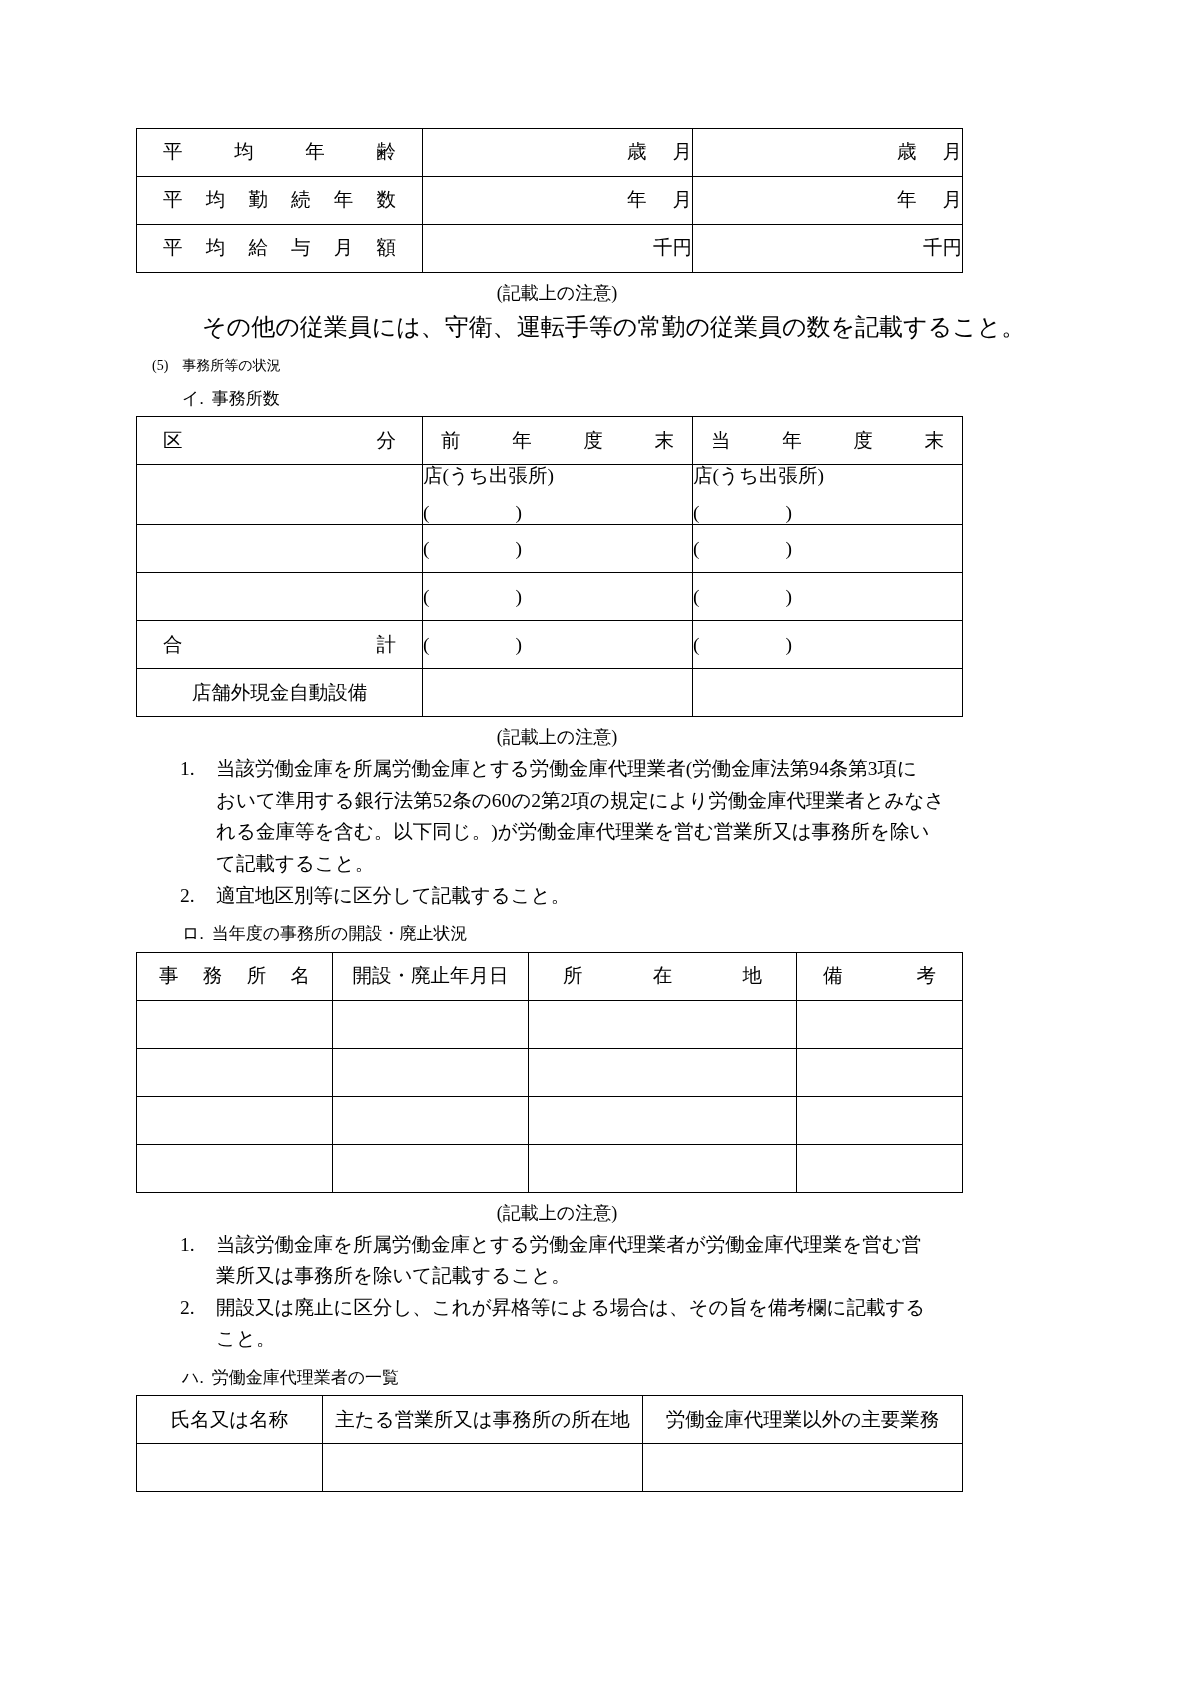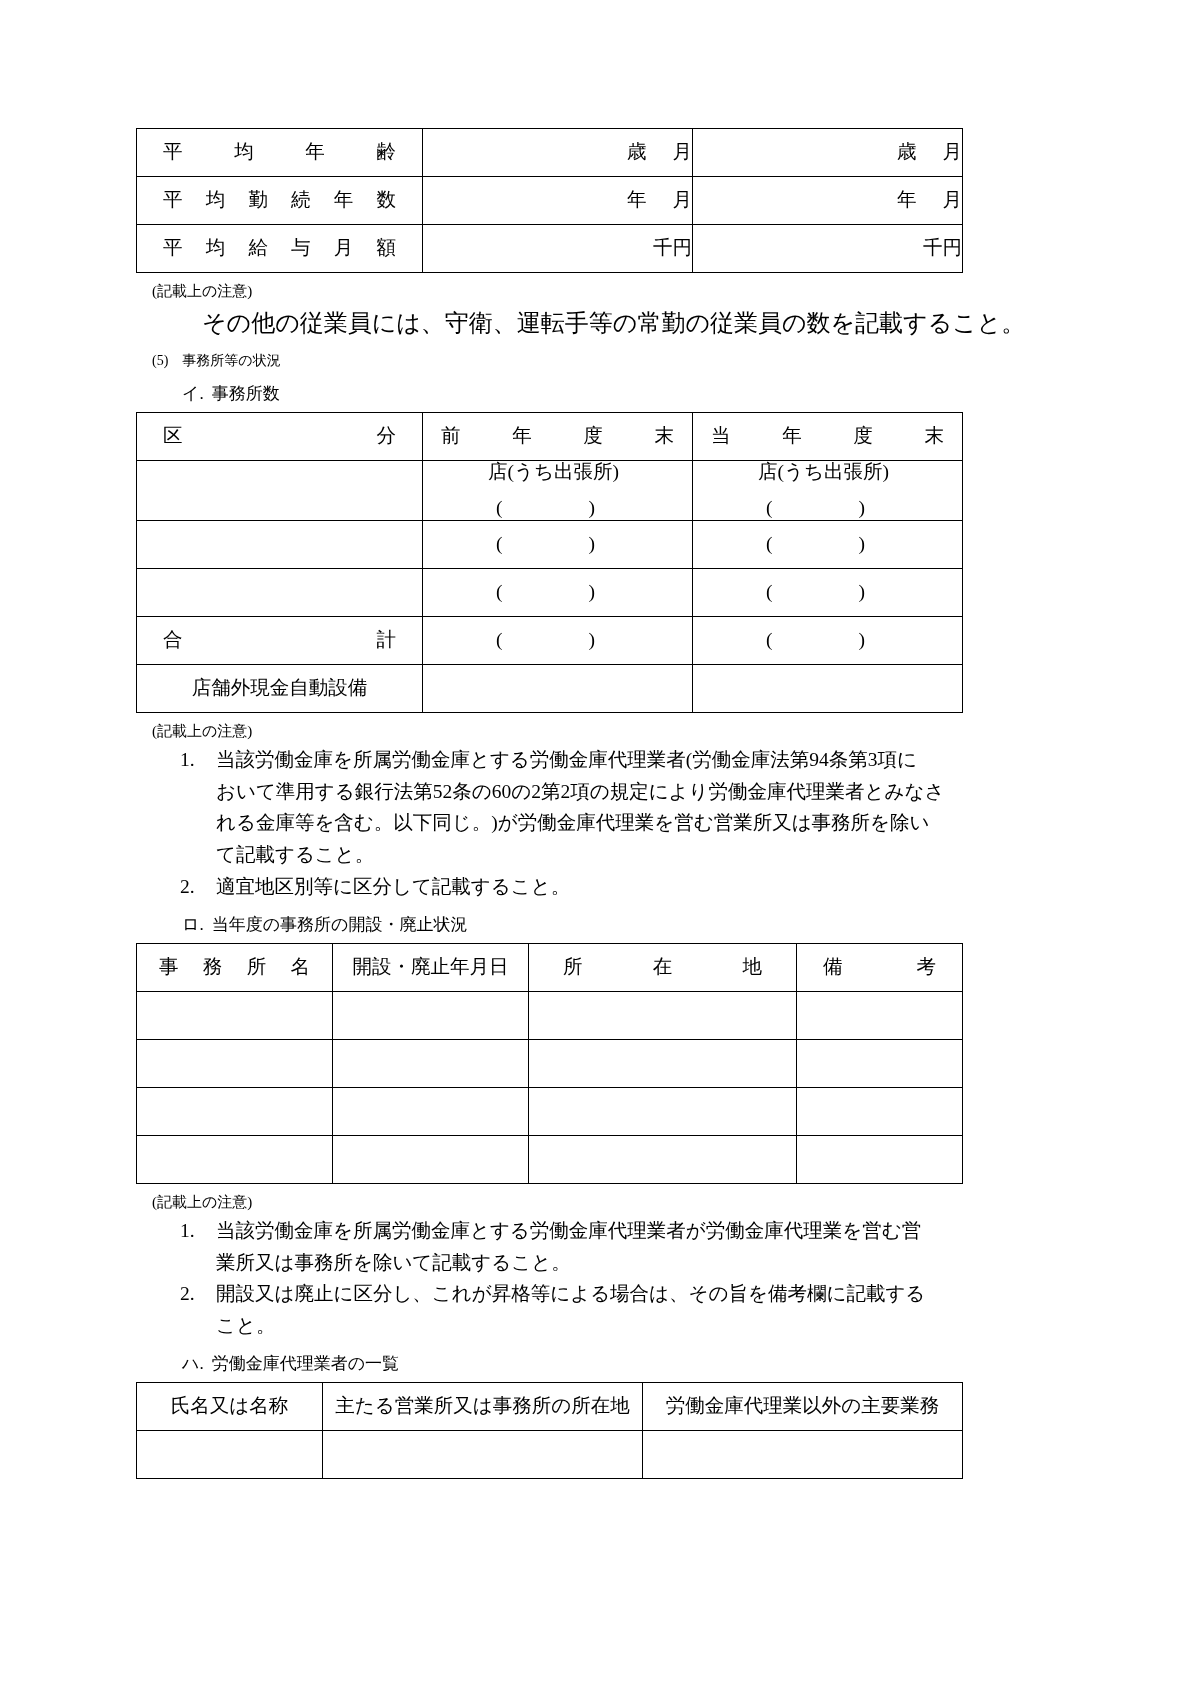--- a/index.html
+++ b/index.html
@@ -72,41 +72,42 @@
   .center { text-align: center; }
 
   .unit-pair {
     display: inline-block;
     text-align: center;
   }
   .unit-pair .u1 { margin-right: 26px; }
   .stacked {
     display: flex;
     flex-direction: column;
-    align-items: center;
+    align-items: flex-start;
     padding-right: 8px;
     line-height: 1.15;
     gap: 14px;
   }
   .stacked .top-line { text-align: right; }
   .stacked .bottom-line {
     display: flex;
     gap: 86px;
     margin-right: 16px;
   }
 
   td.tall { height: 64px; }
   td.bold-bottom { border-bottom: 3px double #000; }
 
   
   .note-head {
-    font-size: 15px;
+    font-size: 18px;
     margin: 7px 0 2px 16px;
     line-height: 1.5;
     white-space: nowrap;
+    text-align: center;
   }
   .note-body {
     font-size: 24px;
     margin: 0 0 0 66px;
     line-height: 1.58;
     white-space: nowrap;
   }
   .section-head {
     font-size: 14px;
     margin: 8px 0 4px 16px;

